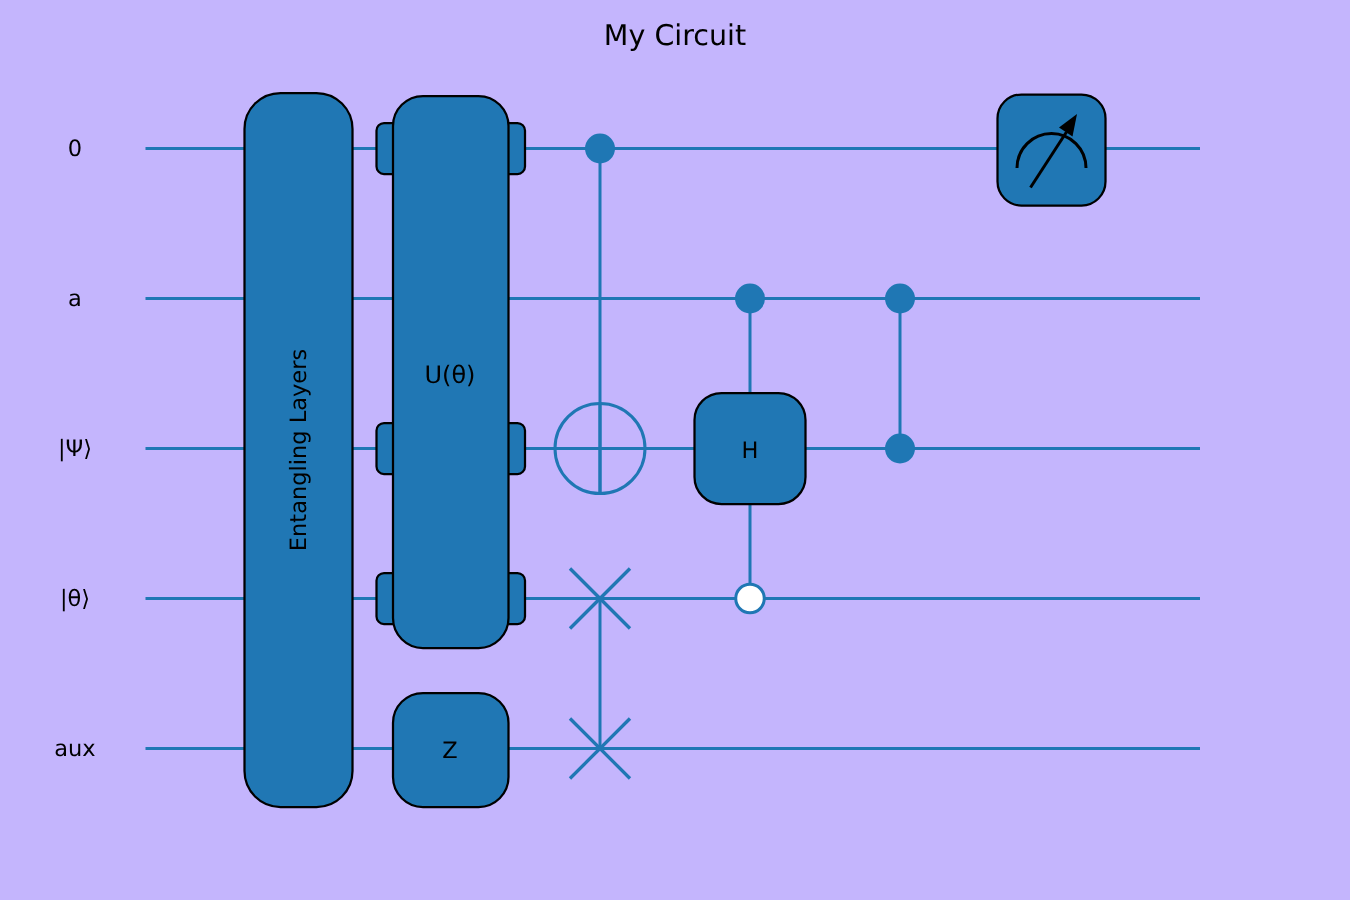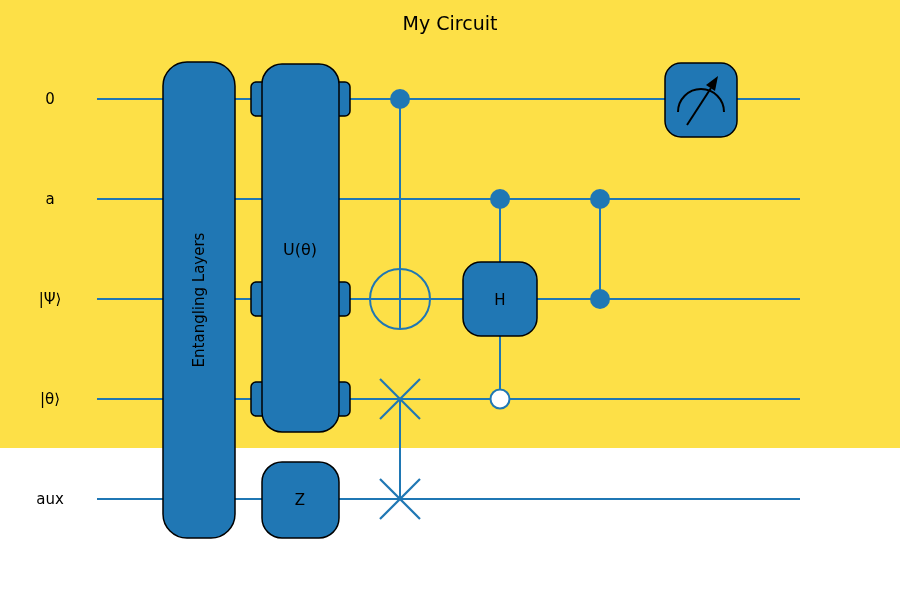--- a/index.html
+++ b/index.html
@@ -7,22 +7,22 @@
     padding: 0;
     background: #ffffff;
     width: 900px;
     height: 600px;
     overflow: hidden;
     font-family: "DejaVu Sans", sans-serif;
   }
   .figure {
     position: relative;
     width: 900px;
-    height: 448px;
-    background: #fde047;
+    height: 600px;
+    background: #c4b5fd;
   }
   svg { display: block; }
   text {
     font-family: "DejaVu Sans", sans-serif;
     fill: #000000;
   }
   .title-text   { font-size: 19px; }
   .wire-label   { font-size: 15px; }
   .gate-label   { font-size: 15px; }
   .gate-label-lg{ font-size: 16px; }

